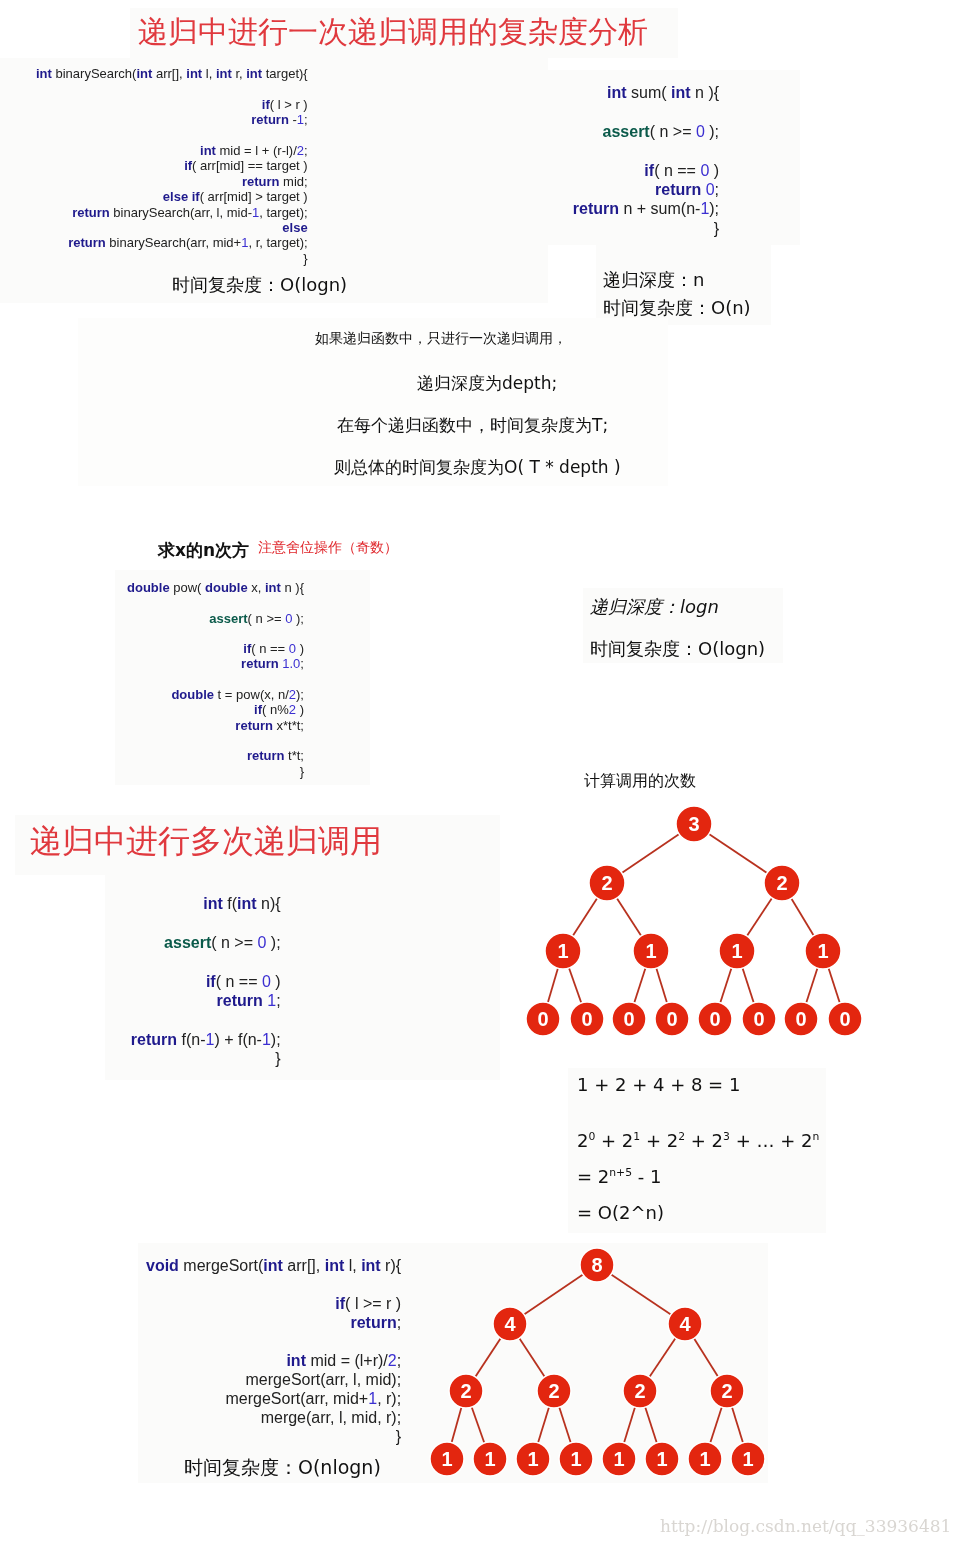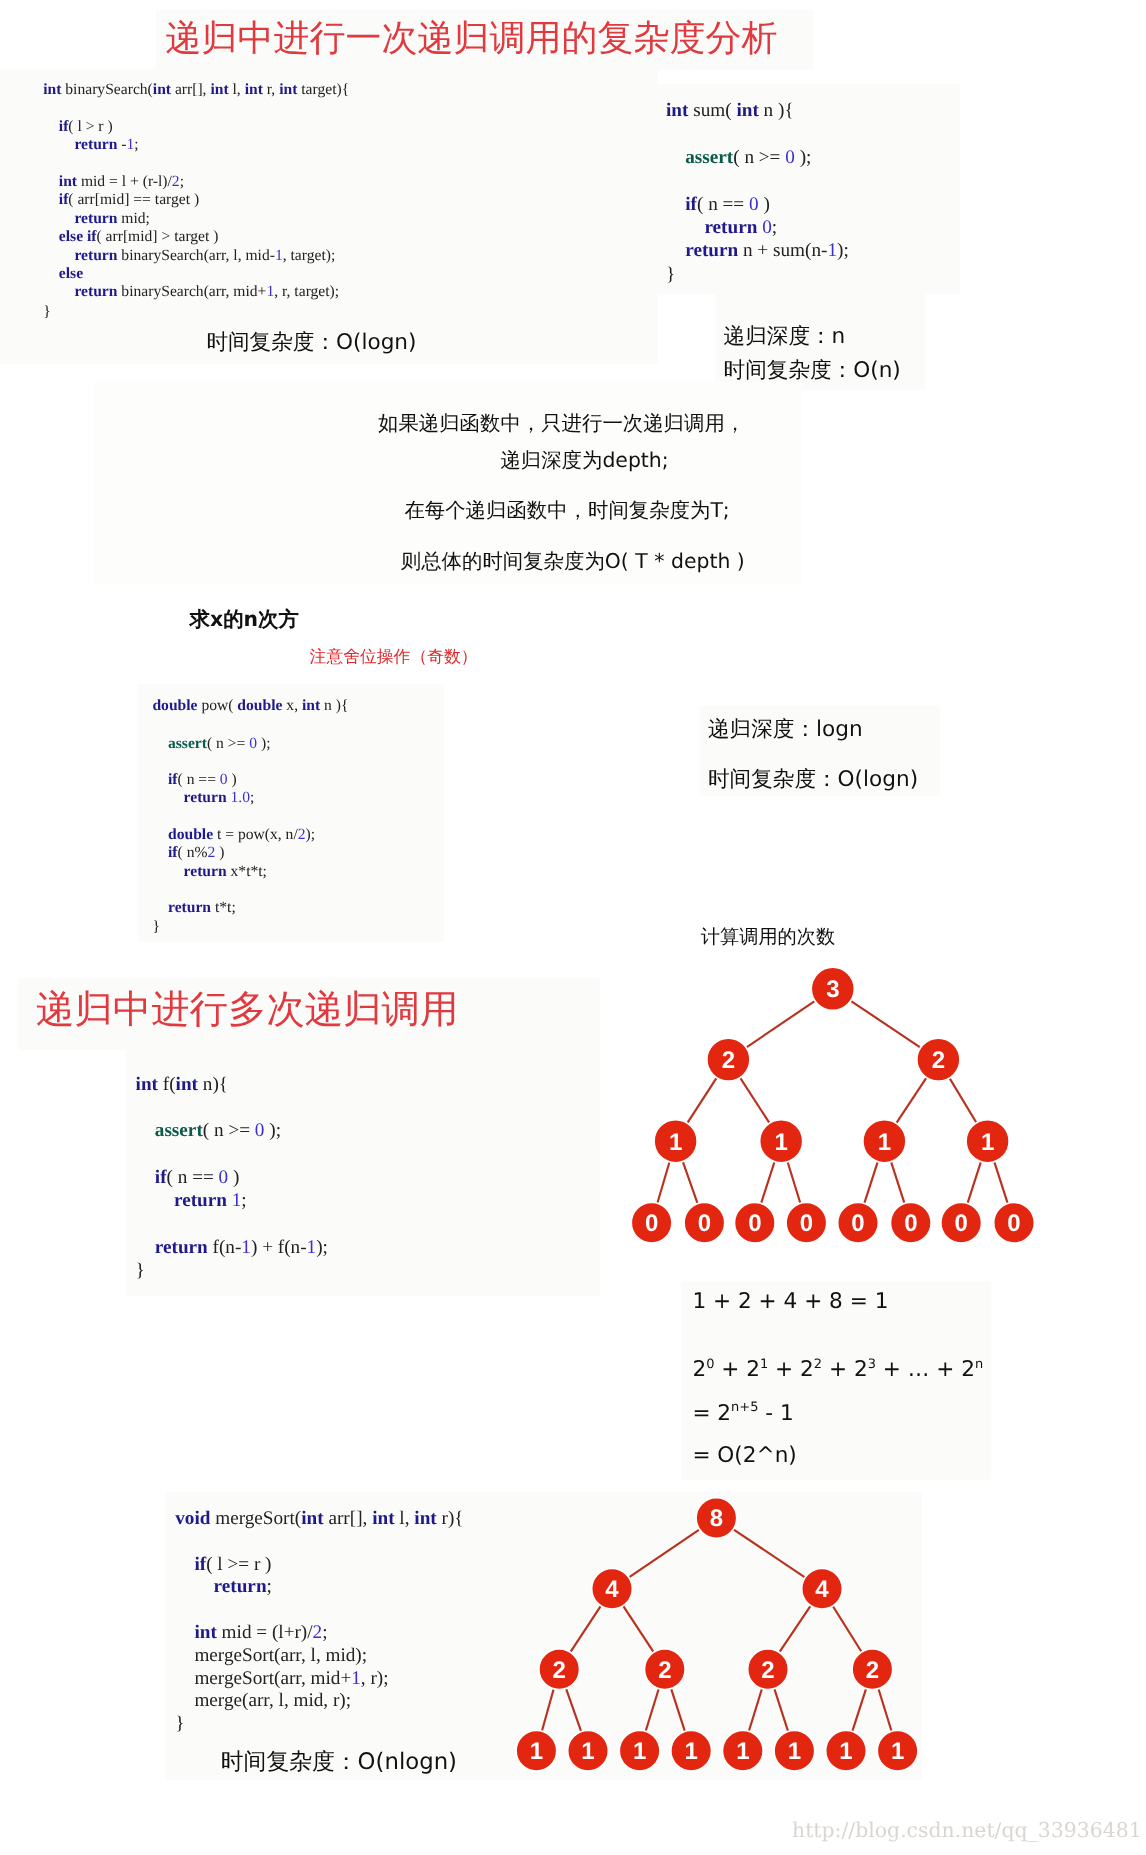--- a/index.html
+++ b/index.html
@@ -1,27 +1,27 @@
 <!DOCTYPE html>
 <html><head>
 <meta charset="utf-8">
 <style>
   html, body { margin:0; padding:0; }
   body { width:955px; height:1546px; background:#ffffff; position:relative; overflow:hidden;
          font-family:"Liberation Sans", "DejaVu Sans", sans-serif; color:#111; }
   .panel { position:absolute; background:#fbfbfa; }
   .title-red { position:absolute; color:#e0393e; font-family:"DejaVu Sans", sans-serif; white-space:nowrap; }
-  .code { position:absolute; font-family:Liberation Serif, serif; color:#222; white-space:pre; margin:0; }
+  .code { position:absolute; font-family:Liberation Sans, sans-serif; color:#222; white-space:pre; margin:0;text-align:right; }
   .code .ln { display:block; }
   .kw { color:#1f1a8c; font-weight:bold; }
   .fn { color:#0b5a4a; font-weight:bold; }
   .num { color:#3b2fd1; }
   .txt { position:absolute; font-family:"DejaVu Sans", sans-serif; color:#111; white-space:nowrap; }
   .note-red { position:absolute; color:#e0262b; font-family:"DejaVu Sans", sans-serif; font-size:14px; white-space:nowrap;text-align:right; }
-  .bold-h { position:absolute; font-family:"DejaVu Sans", sans-serif; font-weight:bold; font-size:17px; white-space:nowrap; }
+  .bold-h { position:absolute; font-family:"DejaVu Sans", sans-serif; font-weight:bold; font-size:17px; white-space:nowrap;margin-top:34px; }
   .tree { position:absolute; }
   .watermark { position:absolute; color:#d9d6d2; font-family:"DejaVu Serif", serif; font-size:17px; white-space:nowrap;margin-left:36px; }
   sup { font-size:0.6em; }
 </style>
 </head>
 <body>
 
 <div class="panel" style="left:130px;top:8px;width:548px;height:50px;"></div>
 <div class="title-red" style="left:138px;top:12px;font-size:30px;">递归中进行一次递归调用的复杂度分析</div>
 
@@ -29,31 +29,31 @@
 <pre class="code" style="left:36px;top:66px;font-size:13px;line-height:15.4px;"><span class="ln"><span class="kw">int</span><span> binarySearch(</span><span class="kw">int</span><span> arr[], </span><span class="kw">int</span><span> l, </span><span class="kw">int</span><span> r, </span><span class="kw">int</span><span> target){</span></span><span class="ln"> </span><span class="ln"><span>    </span><span class="kw">if</span><span>( l &gt; r )</span></span><span class="ln"><span>        </span><span class="kw">return</span><span> -</span><span class="num">1</span><span>;</span></span><span class="ln"> </span><span class="ln"><span>    </span><span class="kw">int</span><span> mid = l + (r-l)/</span><span class="num">2</span><span>;</span></span><span class="ln"><span>    </span><span class="kw">if</span><span>( arr[mid] == target )</span></span><span class="ln"><span>        </span><span class="kw">return</span><span> mid;</span></span><span class="ln"><span>    </span><span class="kw">else if</span><span>( arr[mid] &gt; target )</span></span><span class="ln"><span>        </span><span class="kw">return</span><span> binarySearch(arr, l, mid-</span><span class="num">1</span><span>, target);</span></span><span class="ln"><span>    </span><span class="kw">else</span></span><span class="ln"><span>        </span><span class="kw">return</span><span> binarySearch(arr, mid+</span><span class="num">1</span><span>, r, target);</span></span><span class="ln"><span>}</span></span></pre>
 <div class="txt" style="left:172px;top:273px;font-size:18px;">时间复杂度：O(logn)</div>
 
 <div class="panel" style="left:548px;top:70px;width:252px;height:175px;"></div>
 <pre class="code" style="left:555px;top:83px;font-size:16px;line-height:19.4px;"><span class="ln"><span class="kw">int</span><span> sum( </span><span class="kw">int</span><span> n ){</span></span><span class="ln"> </span><span class="ln"><span>    </span><span class="fn">assert</span><span>( n &gt;= </span><span class="num">0</span><span> );</span></span><span class="ln"> </span><span class="ln"><span>    </span><span class="kw">if</span><span>( n == </span><span class="num">0</span><span> )</span></span><span class="ln"><span>        </span><span class="kw">return</span><span> </span><span class="num">0</span><span>;</span></span><span class="ln"><span>    </span><span class="kw">return</span><span> n + sum(n-</span><span class="num">1</span><span>);</span></span><span class="ln"><span>}</span></span></pre>
 <div class="panel" style="left:596px;top:245px;width:175px;height:80px;"></div>
 <div class="txt" style="left:603px;top:254px;font-size:18px;margin-top:14px;">递归深度：n</div>
 <div class="txt" style="left:603px;top:296px;font-size:18px;">时间复杂度：O(n)</div>
 
 <div class="panel" style="left:78px;top:318px;width:590px;height:168px;background:#fdfdfc;"></div>
-<div class="txt" style="left:315px;top:330px;font-size:17px;margin-top:11px;">如果递归函数中，只进行一次递归调用，</div>
+<div class="txt" style="left:315px;top:330px;font-size:14px;">如果递归函数中，只进行一次递归调用，</div>
 <div class="txt" style="left:417px;top:372px;font-size:17px;">递归深度为depth;</div>
 <div class="txt" style="left:337px;top:414px;font-size:17px;">在每个递归函数中，时间复杂度为T;</div>
 <div class="txt" style="left:334px;top:456px;font-size:17px;">则总体的时间复杂度为O( T * depth )</div>
 
 <div class="bold-h" style="left:158px;top:505px;">求x的n次方</div>
 <div class="note-red" style="left:258px;top:539px;">注意舍位操作（奇数）</div>
 <div class="panel" style="left:115px;top:570px;width:255px;height:215px;"></div>
 <pre class="code" style="left:127px;top:580px;font-size:13px;line-height:15.3px;"><span class="ln"><span class="kw">double</span><span> pow( </span><span class="kw">double</span><span> x, </span><span class="kw">int</span><span> n ){</span></span><span class="ln"> </span><span class="ln"><span>    </span><span class="fn">assert</span><span>( n &gt;= </span><span class="num">0</span><span> );</span></span><span class="ln"> </span><span class="ln"><span>    </span><span class="kw">if</span><span>( n == </span><span class="num">0</span><span> )</span></span><span class="ln"><span>        </span><span class="kw">return</span><span> </span><span class="num">1.0</span><span>;</span></span><span class="ln"> </span><span class="ln"><span>    </span><span class="kw">double</span><span> t = pow(x, n/</span><span class="num">2</span><span>);</span></span><span class="ln"><span>    </span><span class="kw">if</span><span>( n%</span><span class="num">2</span><span> )</span></span><span class="ln"><span>        </span><span class="kw">return</span><span> x*t*t;</span></span><span class="ln"> </span><span class="ln"><span>    </span><span class="kw">return</span><span> t*t;</span></span><span class="ln"><span>}</span></span></pre>
 <div class="panel" style="left:583px;top:588px;width:200px;height:75px;"></div>
-<div class="txt" style="left:590px;top:595px;font-size:18px;">递归深度：logn</div>
+<div class="txt" style="left:590px;top:595px;font-size:18px;font-style:italic;">递归深度：logn</div>
 <div class="txt" style="left:590px;top:637px;font-size:18px;">时间复杂度：O(logn)</div>
 
 <div class="txt" style="left:584px;top:771px;font-size:16px;">计算调用的次数</div>
 
 <div class="panel" style="left:15px;top:815px;width:485px;height:60px;"></div>
 <div class="title-red" style="left:30px;top:820px;font-size:32px;">递归中进行多次递归调用</div>
 <div class="panel" style="left:105px;top:875px;width:395px;height:205px;"></div>
 <pre class="code" style="left:113px;top:894px;font-size:16px;line-height:19.4px;"><span class="ln"><span class="kw">int</span><span> f(</span><span class="kw">int</span><span> n){</span></span><span class="ln"> </span><span class="ln"><span>    </span><span class="fn">assert</span><span>( n &gt;= </span><span class="num">0</span><span> );</span></span><span class="ln"> </span><span class="ln"><span>    </span><span class="kw">if</span><span>( n == </span><span class="num">0</span><span> )</span></span><span class="ln"><span>        </span><span class="kw">return</span><span> </span><span class="num">1</span><span>;</span></span><span class="ln"> </span><span class="ln"><span>    </span><span class="kw">return</span><span> f(n-</span><span class="num">1</span><span>) + f(n-</span><span class="num">1</span><span>);</span></span><span class="ln"><span>}</span></span></pre>
 
 <svg class="tree" id="tree-f" width="955" height="1546" style="left:0;top:0;pointer-events:none;">

